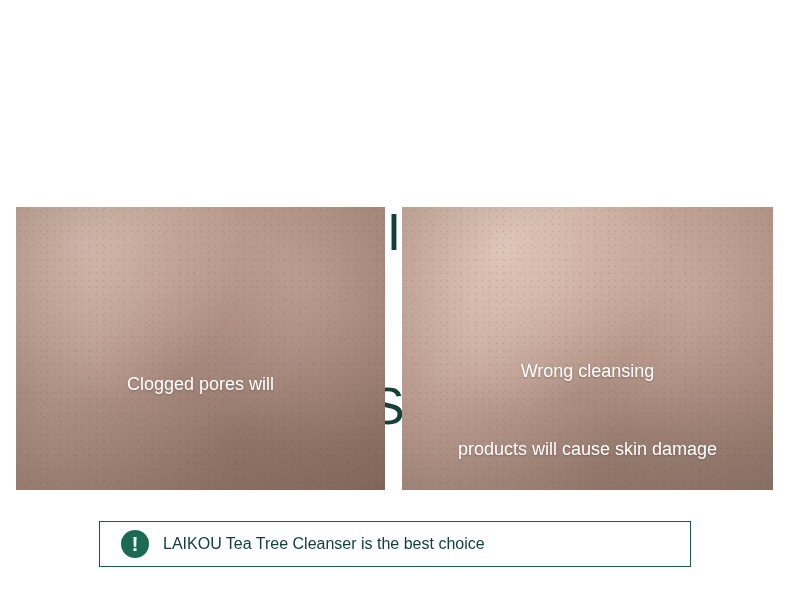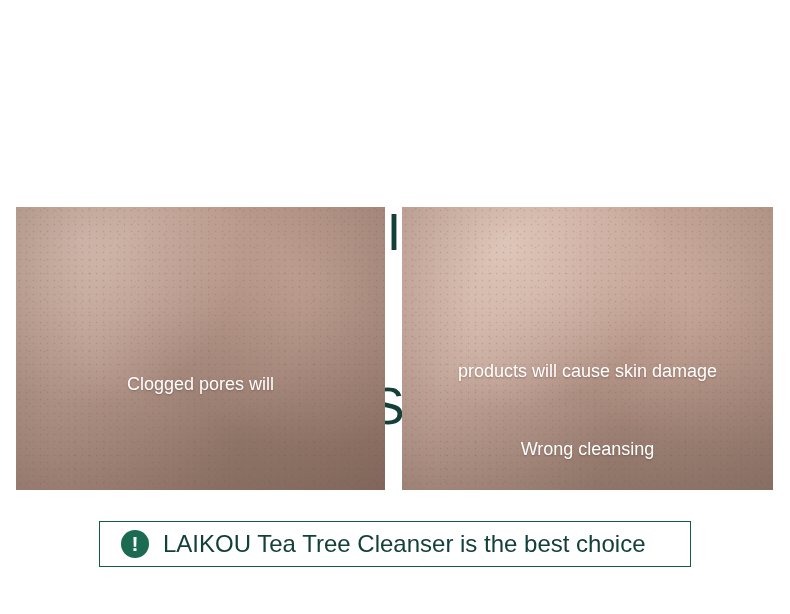--- a/index.html
+++ b/index.html
@@ -148,21 +148,21 @@
     display: block;
     color: #ffffff;
     font-size: 21px;
     line-height: 21px;
     font-weight: 700;
     transform: translateY(-1px);
   }
   .banner-text {
     margin-left: 14px;
     color: #14403a;
-    font-size: 24px;
+    font-size: 16px;
     line-height: 28px;
     font-weight: 400;
     white-space: pre;
   }
 </style>
 </head>
 <body>
 
 <div class="page">
 
@@ -182,22 +182,22 @@
         <span class="ov-line">Clogged pores will</span>
       </div>
     </div>
 
     <div class="panel panel-right">
       <div class="skin skin-right"></div>
       <div class="pores"></div>
       <div class="pores-b"></div>
       <div class="vignette"></div>
       <div class="overlay-text overlay-right">
+        <span class="ov-line">Wrong cleansing</span>
         <span class="ov-line">products will cause skin damage</span>
-        <span class="ov-line">Wrong cleansing</span>
         
       </div>
     </div>
 
   </div>
 
   <div class="banner">
     <span class="banner-icon">
       <span class="bang">!</span>
     </span>

